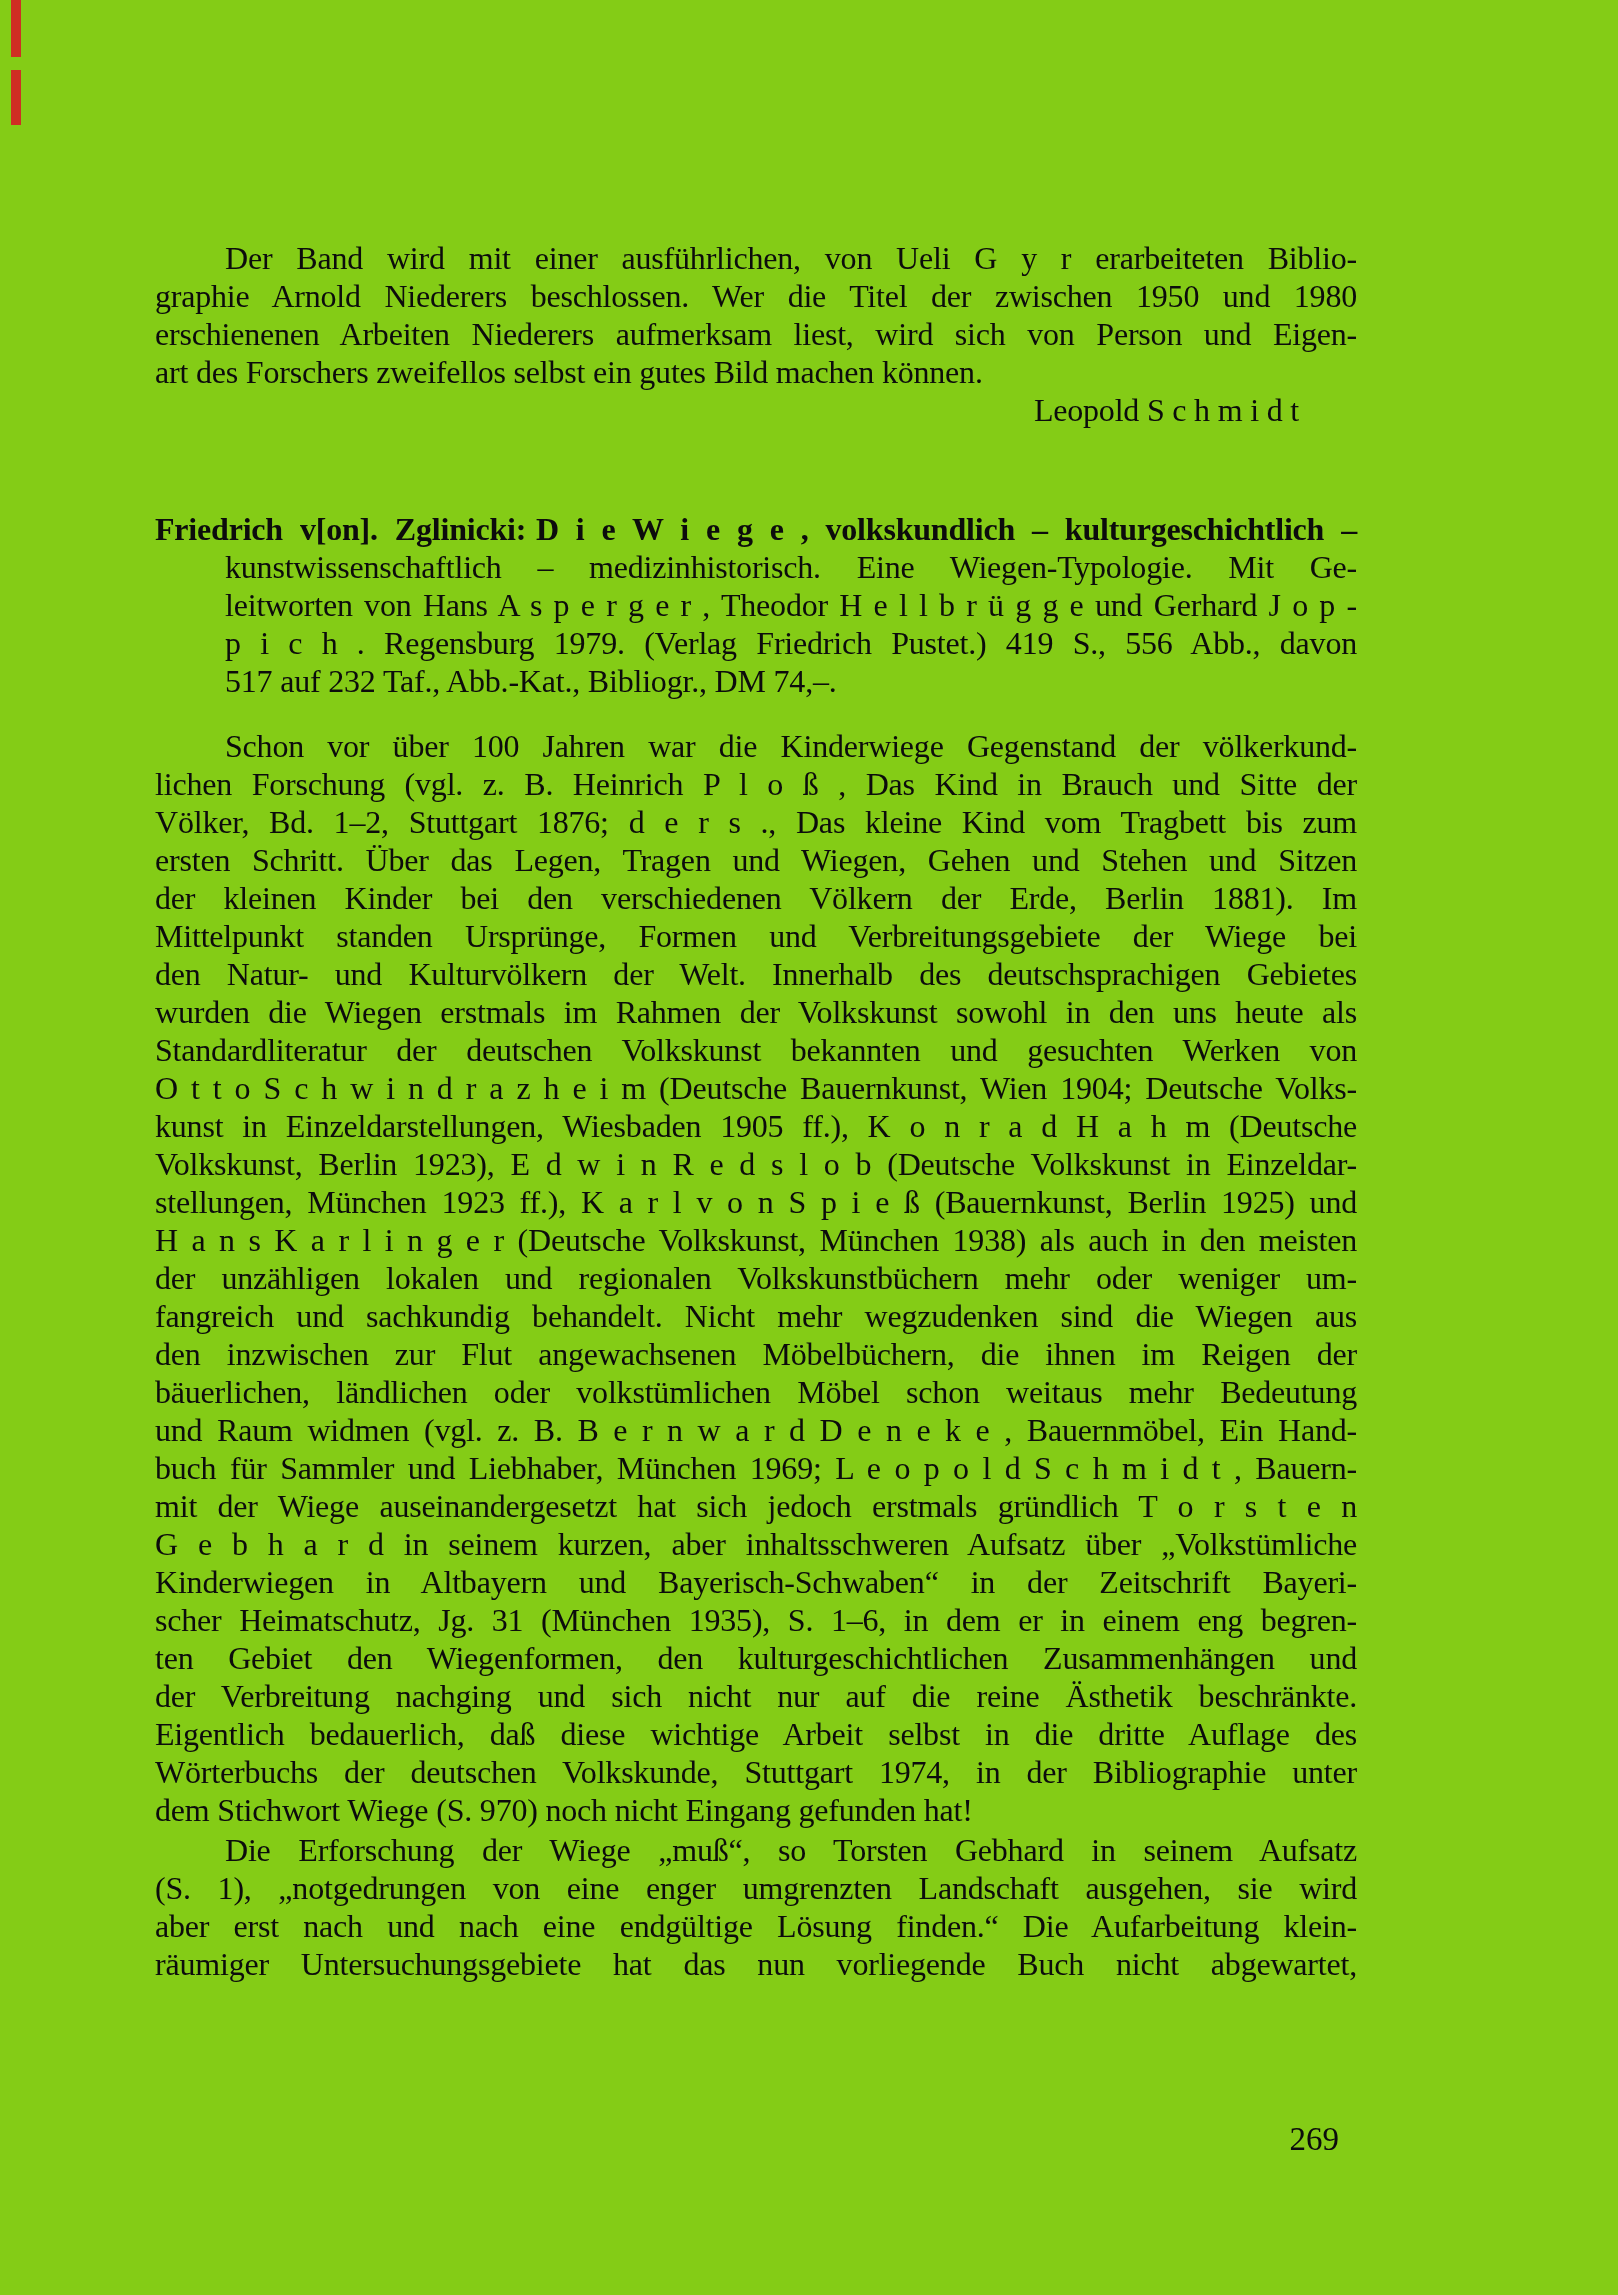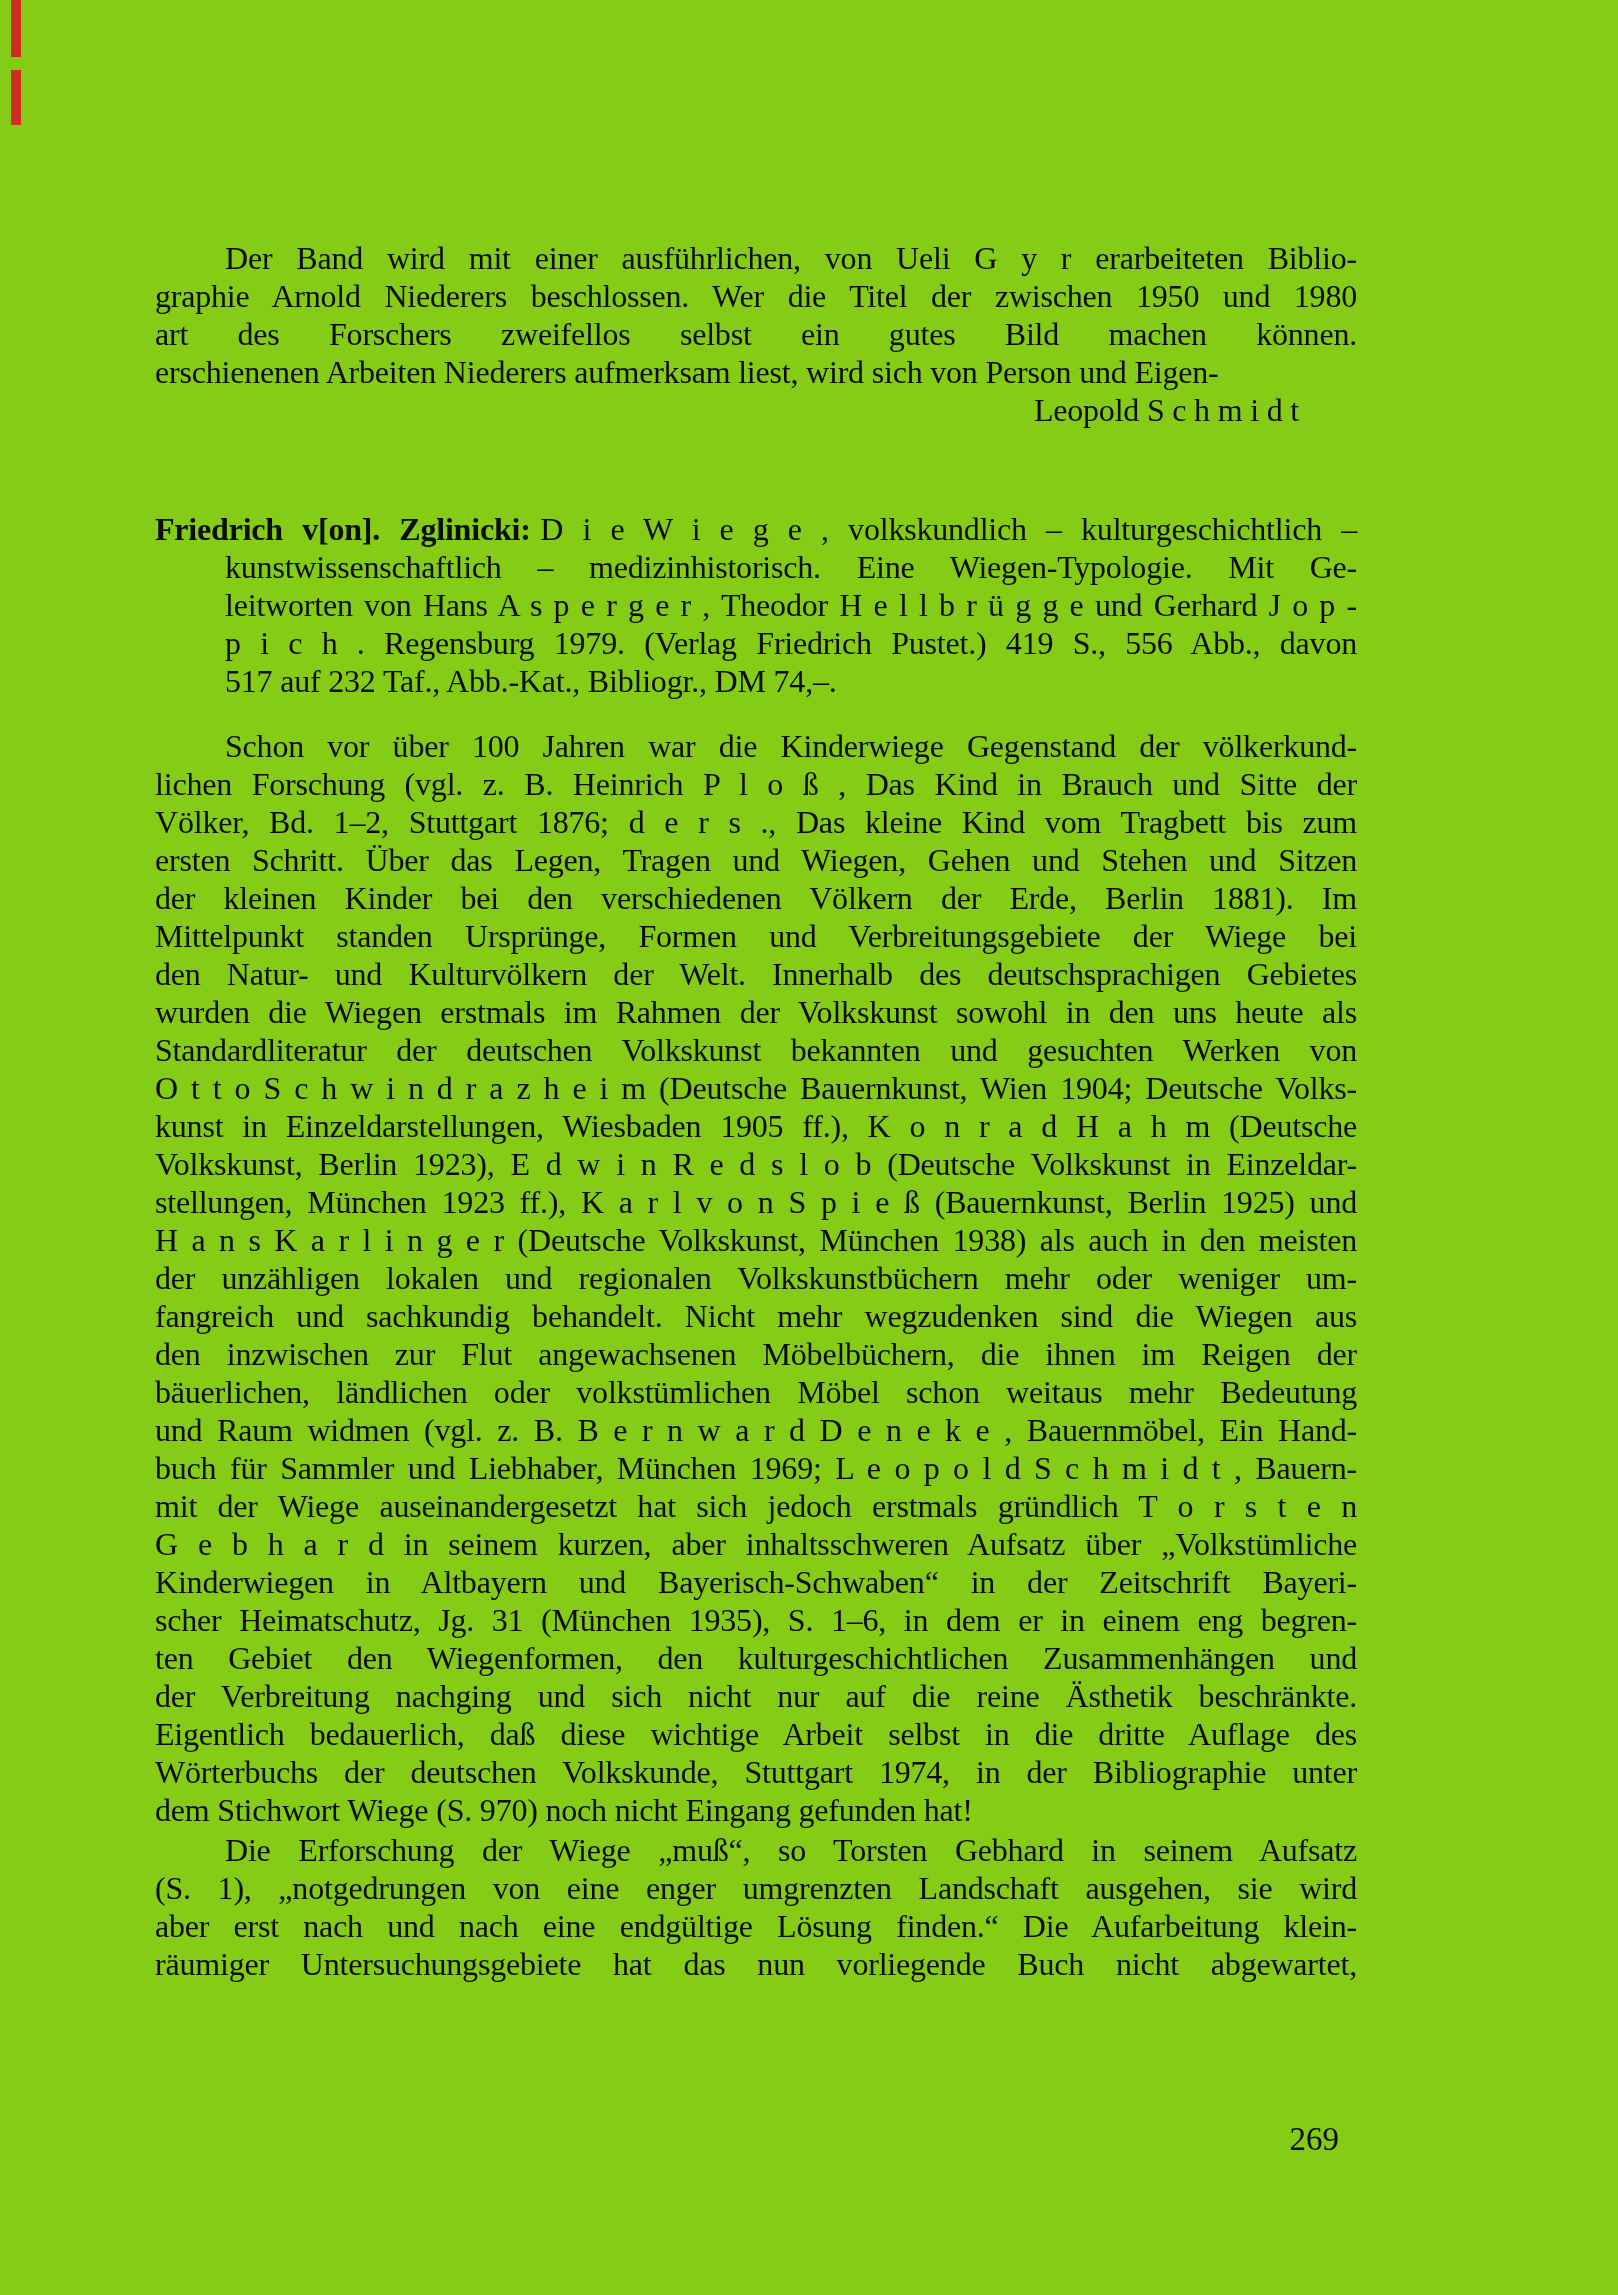--- a/index.html
+++ b/index.html
@@ -53,21 +53,21 @@
   }
   
   .entry-cont .line { padding-left: 70px; }
 
   .signature {
     text-align: right;
     padding-right: 58px;
   }
   .entry { margin-top: 81px; }
   .entry-first .bold { font-weight: 700; }
-  .entry-first .title-rest { margin-left: 9.7px; }
+  .entry-first .title-rest { margin-left: 9.7px; font-weight: bold; }
   .para-review { margin-top: 27px; }
   .para-closing { margin-top: 2px; }
   .page-number {
     position: absolute;
     left: 137px;
     top: 2120px;
     width: 1202px;
     text-align: right;
     font-size: 33px;
     line-height: 38px;
@@ -79,22 +79,22 @@
 <div class="page">
 
   <div class="scan-mark m1" style="background: rgb(207, 46, 35);"></div>
   <div class="scan-mark m2" style="background: rgb(207, 46, 35);"></div>
 
   <div class="text-block">
 
     <div class="para para-intro">
         <div class="line">Der Band wird mit einer ausführlichen, von Ueli G y r erarbeiteten Biblio-</div>
         <div class="line">graphie Arnold Niederers beschlossen. Wer die Titel der zwischen 1950 und 1980</div>
+        <div class="line">erschienenen Arbeiten Niederers aufmerksam liest, wird sich von Person und Eigen-</div>
         <div class="line">art des Forschers zweifellos selbst ein gutes Bild machen können.</div>
-        <div class="line">erschienenen Arbeiten Niederers aufmerksam liest, wird sich von Person und Eigen-</div>
       </div>
 
     <div class="line signature" style="text-align-last:right;">Leopold S c h m i d t</div>
 
     <div class="entry">
       <div class="line entry-first">
         <span class="bold">Friedrich v[on]. Zglinicki:</span><span class="title-rest">D i e W i e g e , volkskundlich – kulturgeschichtlich –</span>
       </div>
       <div class="entry-cont">
           <div class="line">kunstwissenschaftlich – medizinhistorisch. Eine Wiegen-Typologie. Mit Ge-</div>

